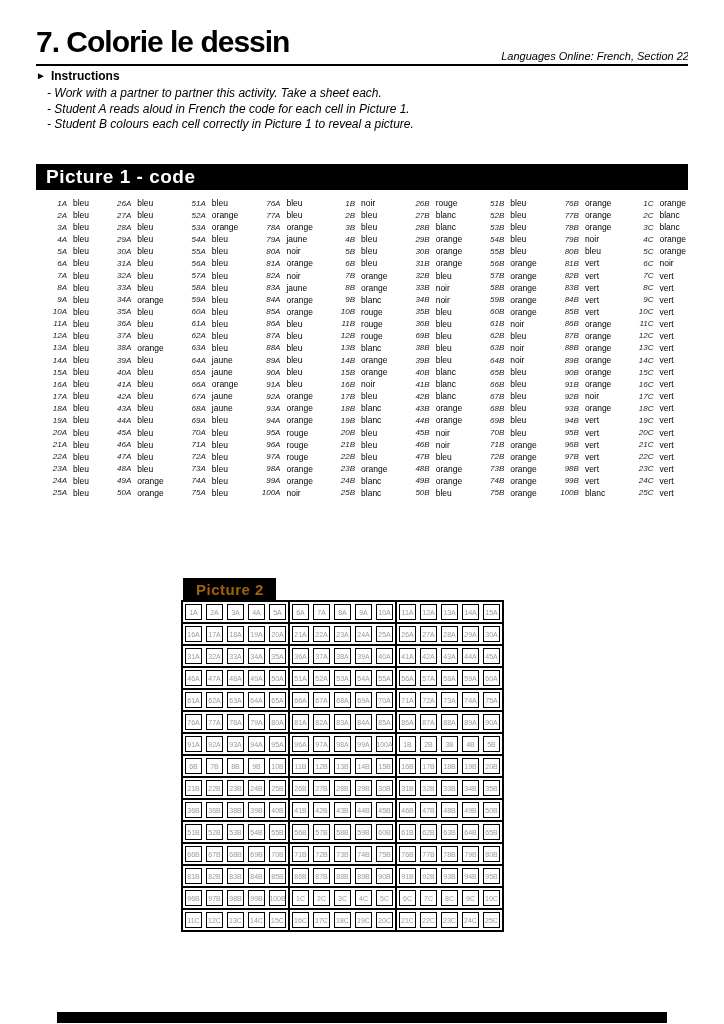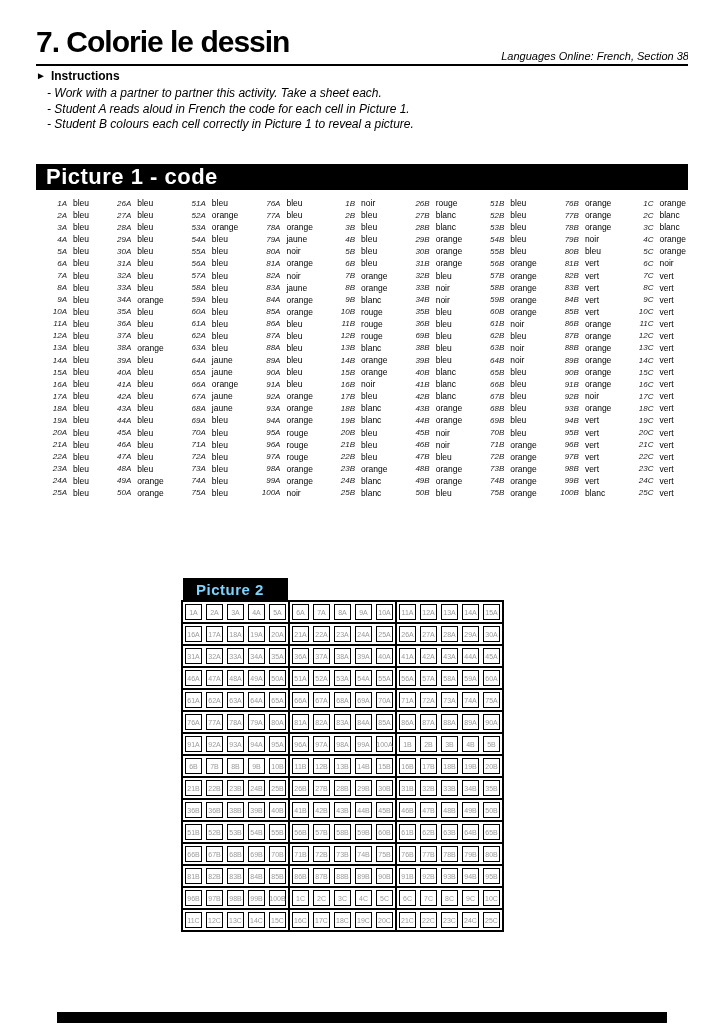--- a/index.html
+++ b/index.html
@@ -11,48 +11,48 @@
   
   .header { position:absolute; left:36px; top:22px; width:653px; border-bottom:2px solid #000; padding-bottom:3px; height:44px; }
   .title { font-size:30px; font-weight:bold; letter-spacing:-1px; line-height:40px; }
   .source { position:absolute; right:0; bottom:2px; font-style:italic; font-size:11px; }
   
   .instr-head { position:absolute; left:36px; top:69px; font-size:12px; font-weight:bold;text-align:center; }
   .instr-head .arrow { font-size:10px; margin-right:5px; position:relative; top:-1px; }
   .instr-list { position:absolute; left:47px; top:86px; font-size:12px; font-style:italic; line-height:15.5px; }
   
   .banner1 { position:absolute; left:36px; top:164px; width:653px; height:26px; background:#000; color:#fff;
-             font-size:22px; font-weight:bold; line-height:25px; padding-left:10px; letter-spacing:0.5px; }
+             font-size:19px; font-weight:bold; line-height:25px; padding-left:10px; letter-spacing:0.5px; }
   
   .code-table { position:absolute; left:40px; top:197px; width:646px; height:302px; display:flex; justify-content:space-between; }
   .code-col { display:flex; flex-direction:column; }
   .code-entry { display:flex; height:12.1px; align-items:center; }
   .code-label { width:27px; text-align:right; font-style:italic; font-size:8px; color:#222; }
   .color-label { margin-left:6px; font-size:8.5px; }
   
-  .banner2 { position:absolute; left:183px; top:578px; background:#000; color:#7dd3fc; font-size:15px; font-weight:bold;
-             padding:3px 24px 4px 13px; letter-spacing:0.5px; }
+  .banner2 { position:absolute; left:183px; top:578px; background:#000; color:#a16207; font-size:15px; font-weight:bold;
+             padding:3px 12px 4px 13px; letter-spacing:0.5px; }
   
   .p2grid { position:absolute; left:181px; top:600px; border:2px solid #000; background:#fff; display:inline-block; }
   .grid-row { display:flex; align-items:stretch; border-bottom:2px solid #000; background:#fff; }
   .grid-row:last-child { border-bottom:none; }
   .grid-cell { width:17px; height:16px; border:1px solid #000; margin:2px; font-size:7px; color:#9b9b9b;
                display:flex; align-items:center; justify-content:center; background:#fff; }
   .group-divider { width:2px; background:#000; }
   
   .footer-bar { position:absolute; left:57px; top:1012px; width:610px; height:11px; background:#000; }
 </style>
 </head>
 <body>
 
 <div class="page">
 
   <div class="header">
     <div class="title">7. Colorie le dessin</div>
-    <div class="source">Languages Online: French, Section 38</div>
+    <div class="source">Languages Online: French, Section 22</div>
   </div>
 
   <div class="instr-head">
     <span class="arrow">►</span><span>Instructions</span>
   </div>
 
   <div class="instr-list">
     <div>- Work with a partner to partner this activity. Take a sheet each.</div>
     <div>- Student A reads aloud in French the code for each cell in Picture 1.</div>
     <div>- Student B colours each cell correctly in Picture 1 to reveal a picture.</div>

